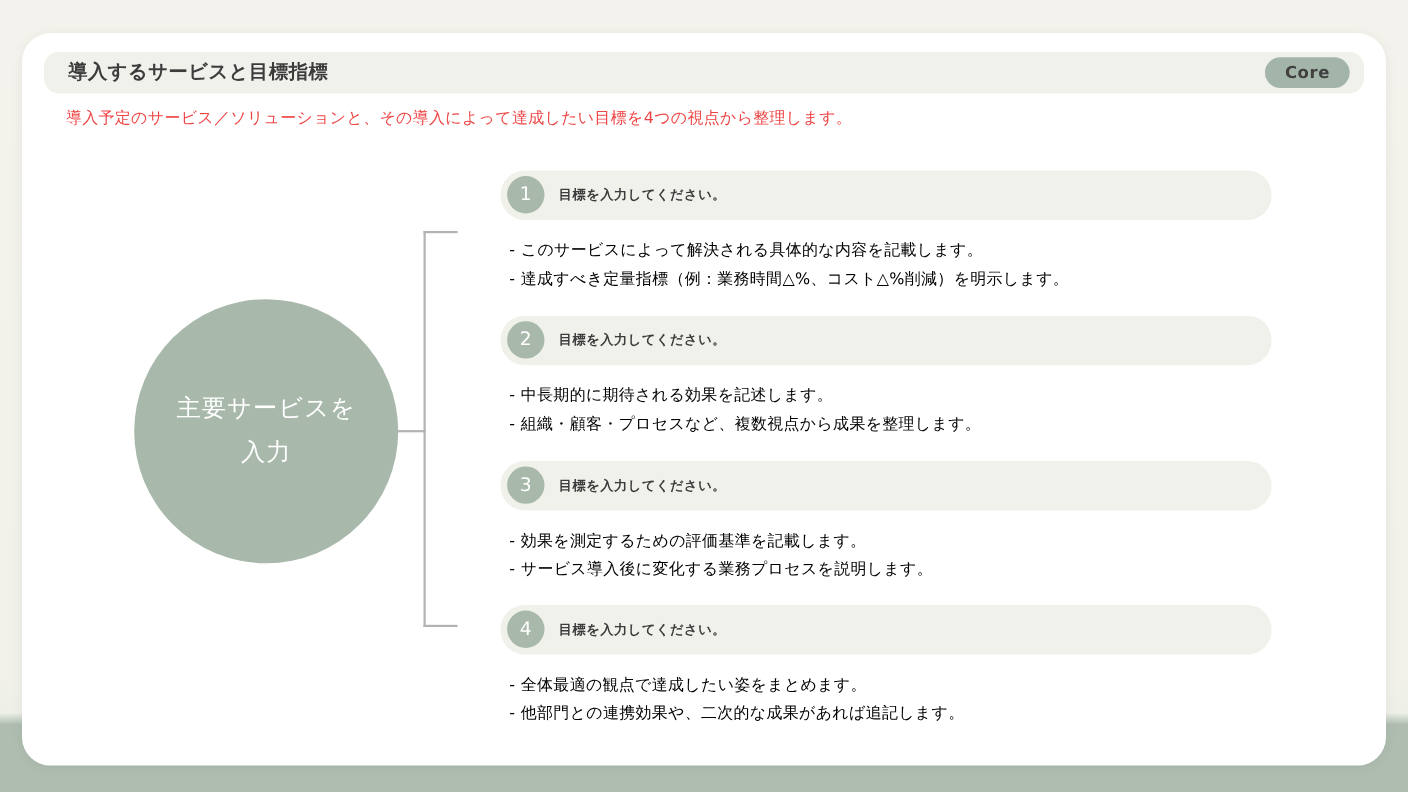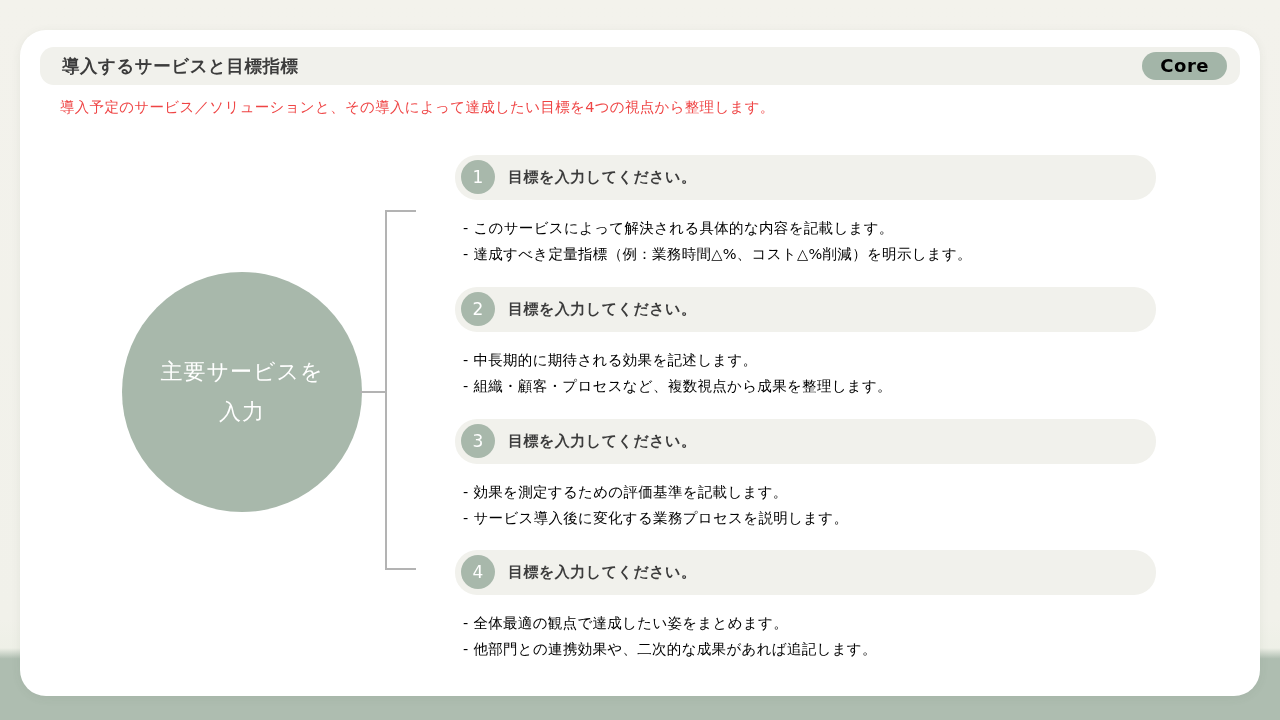--- a/index.html
+++ b/index.html
@@ -47,22 +47,22 @@
   }
   .core-badge {
     position: absolute;
     right: 13px;
     top: 5px;
     height: 28px;
     line-height: 28px;
     padding: 0 18px;
     background: #a3b5a8;
     border-radius: 14px;
-    color: #000000;
-    font-size: 18px;
+    color: #404040;
+    font-size: 15px;
     font-weight: bold;
     letter-spacing: 0.5px;
   }
   .subtitle {
     position: absolute;
     left: 40px;
     top: 68px;
     font-size: 14.5px;
     color: #ef4444;
     letter-spacing: 0.3px;
@@ -117,21 +117,21 @@
     font-size: 17px;
     text-align: center;
     line-height: 34px;
   }
   .goal-heading {
     position: absolute;
     left: 53px;
     top: 0;
     height: 45px;
     line-height: 45px;
-    font-size: 15px;
+    font-size: 12px;
     font-weight: bold;
     color: #3c3c3c;
     letter-spacing: 0.5px;
     white-space: nowrap;
   }
   .goal-bullets {
     margin-top: 15px;
     padding-left: 8px;
   }
   .bullet-line {

